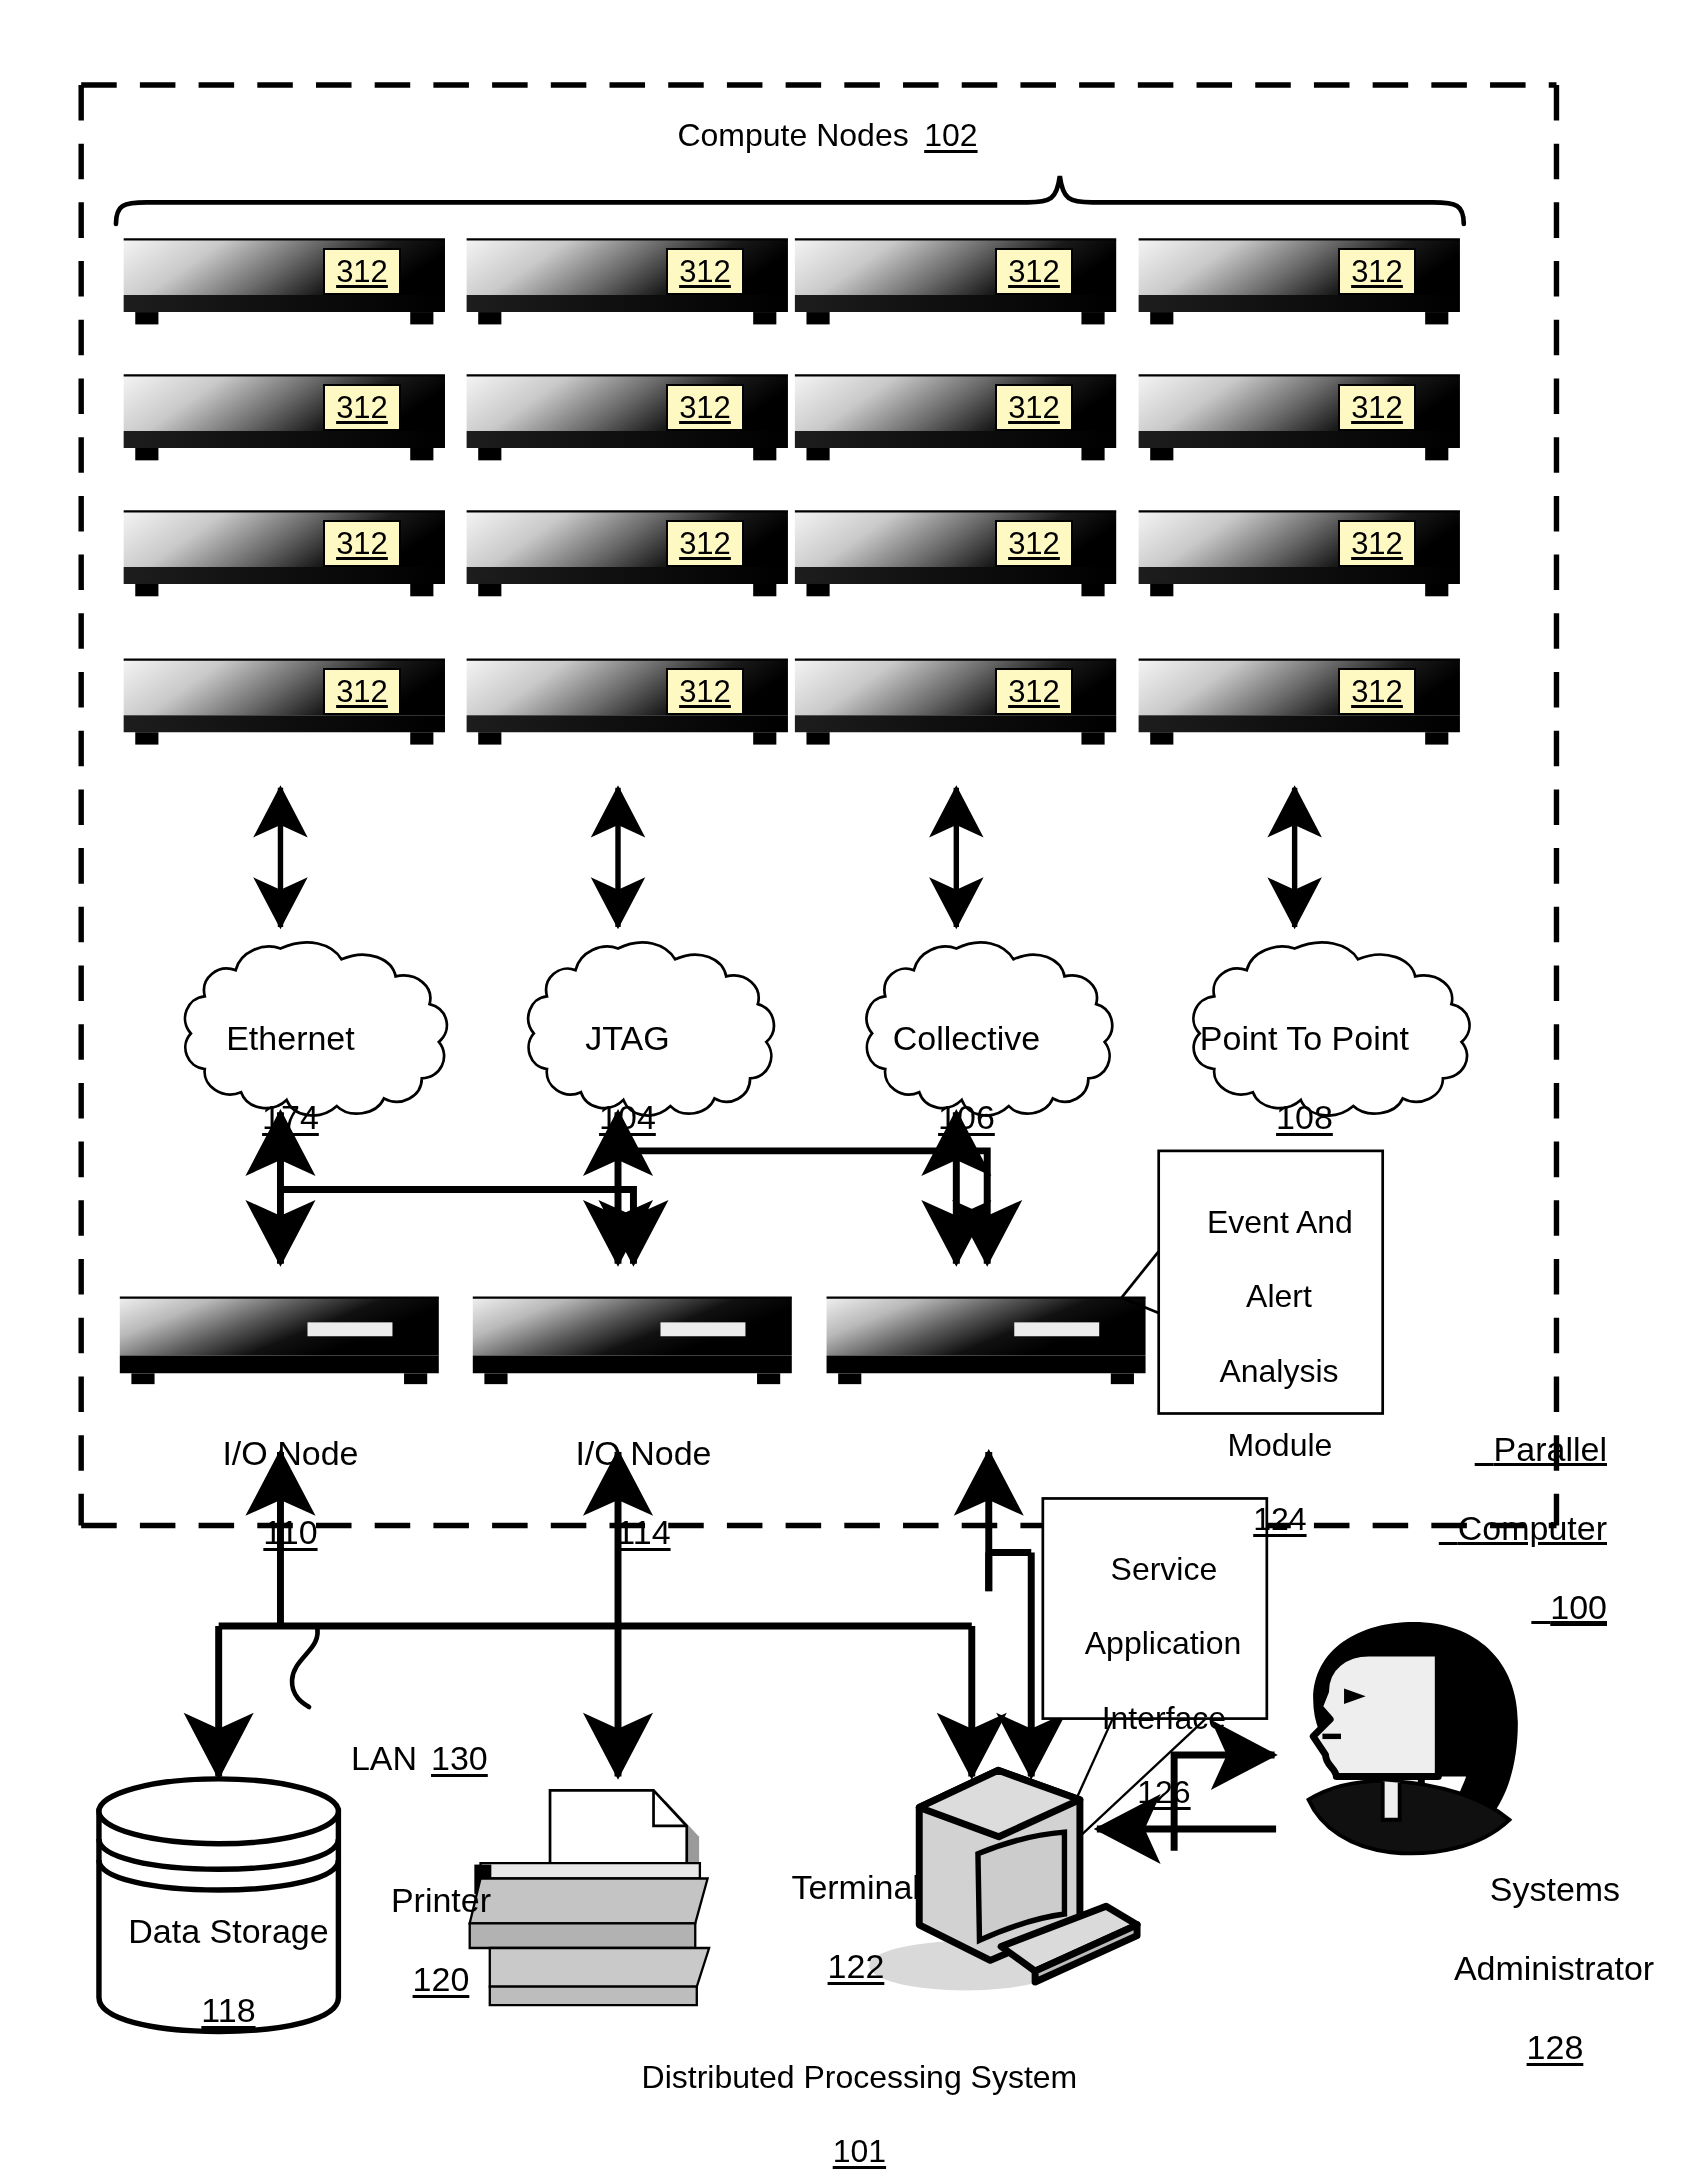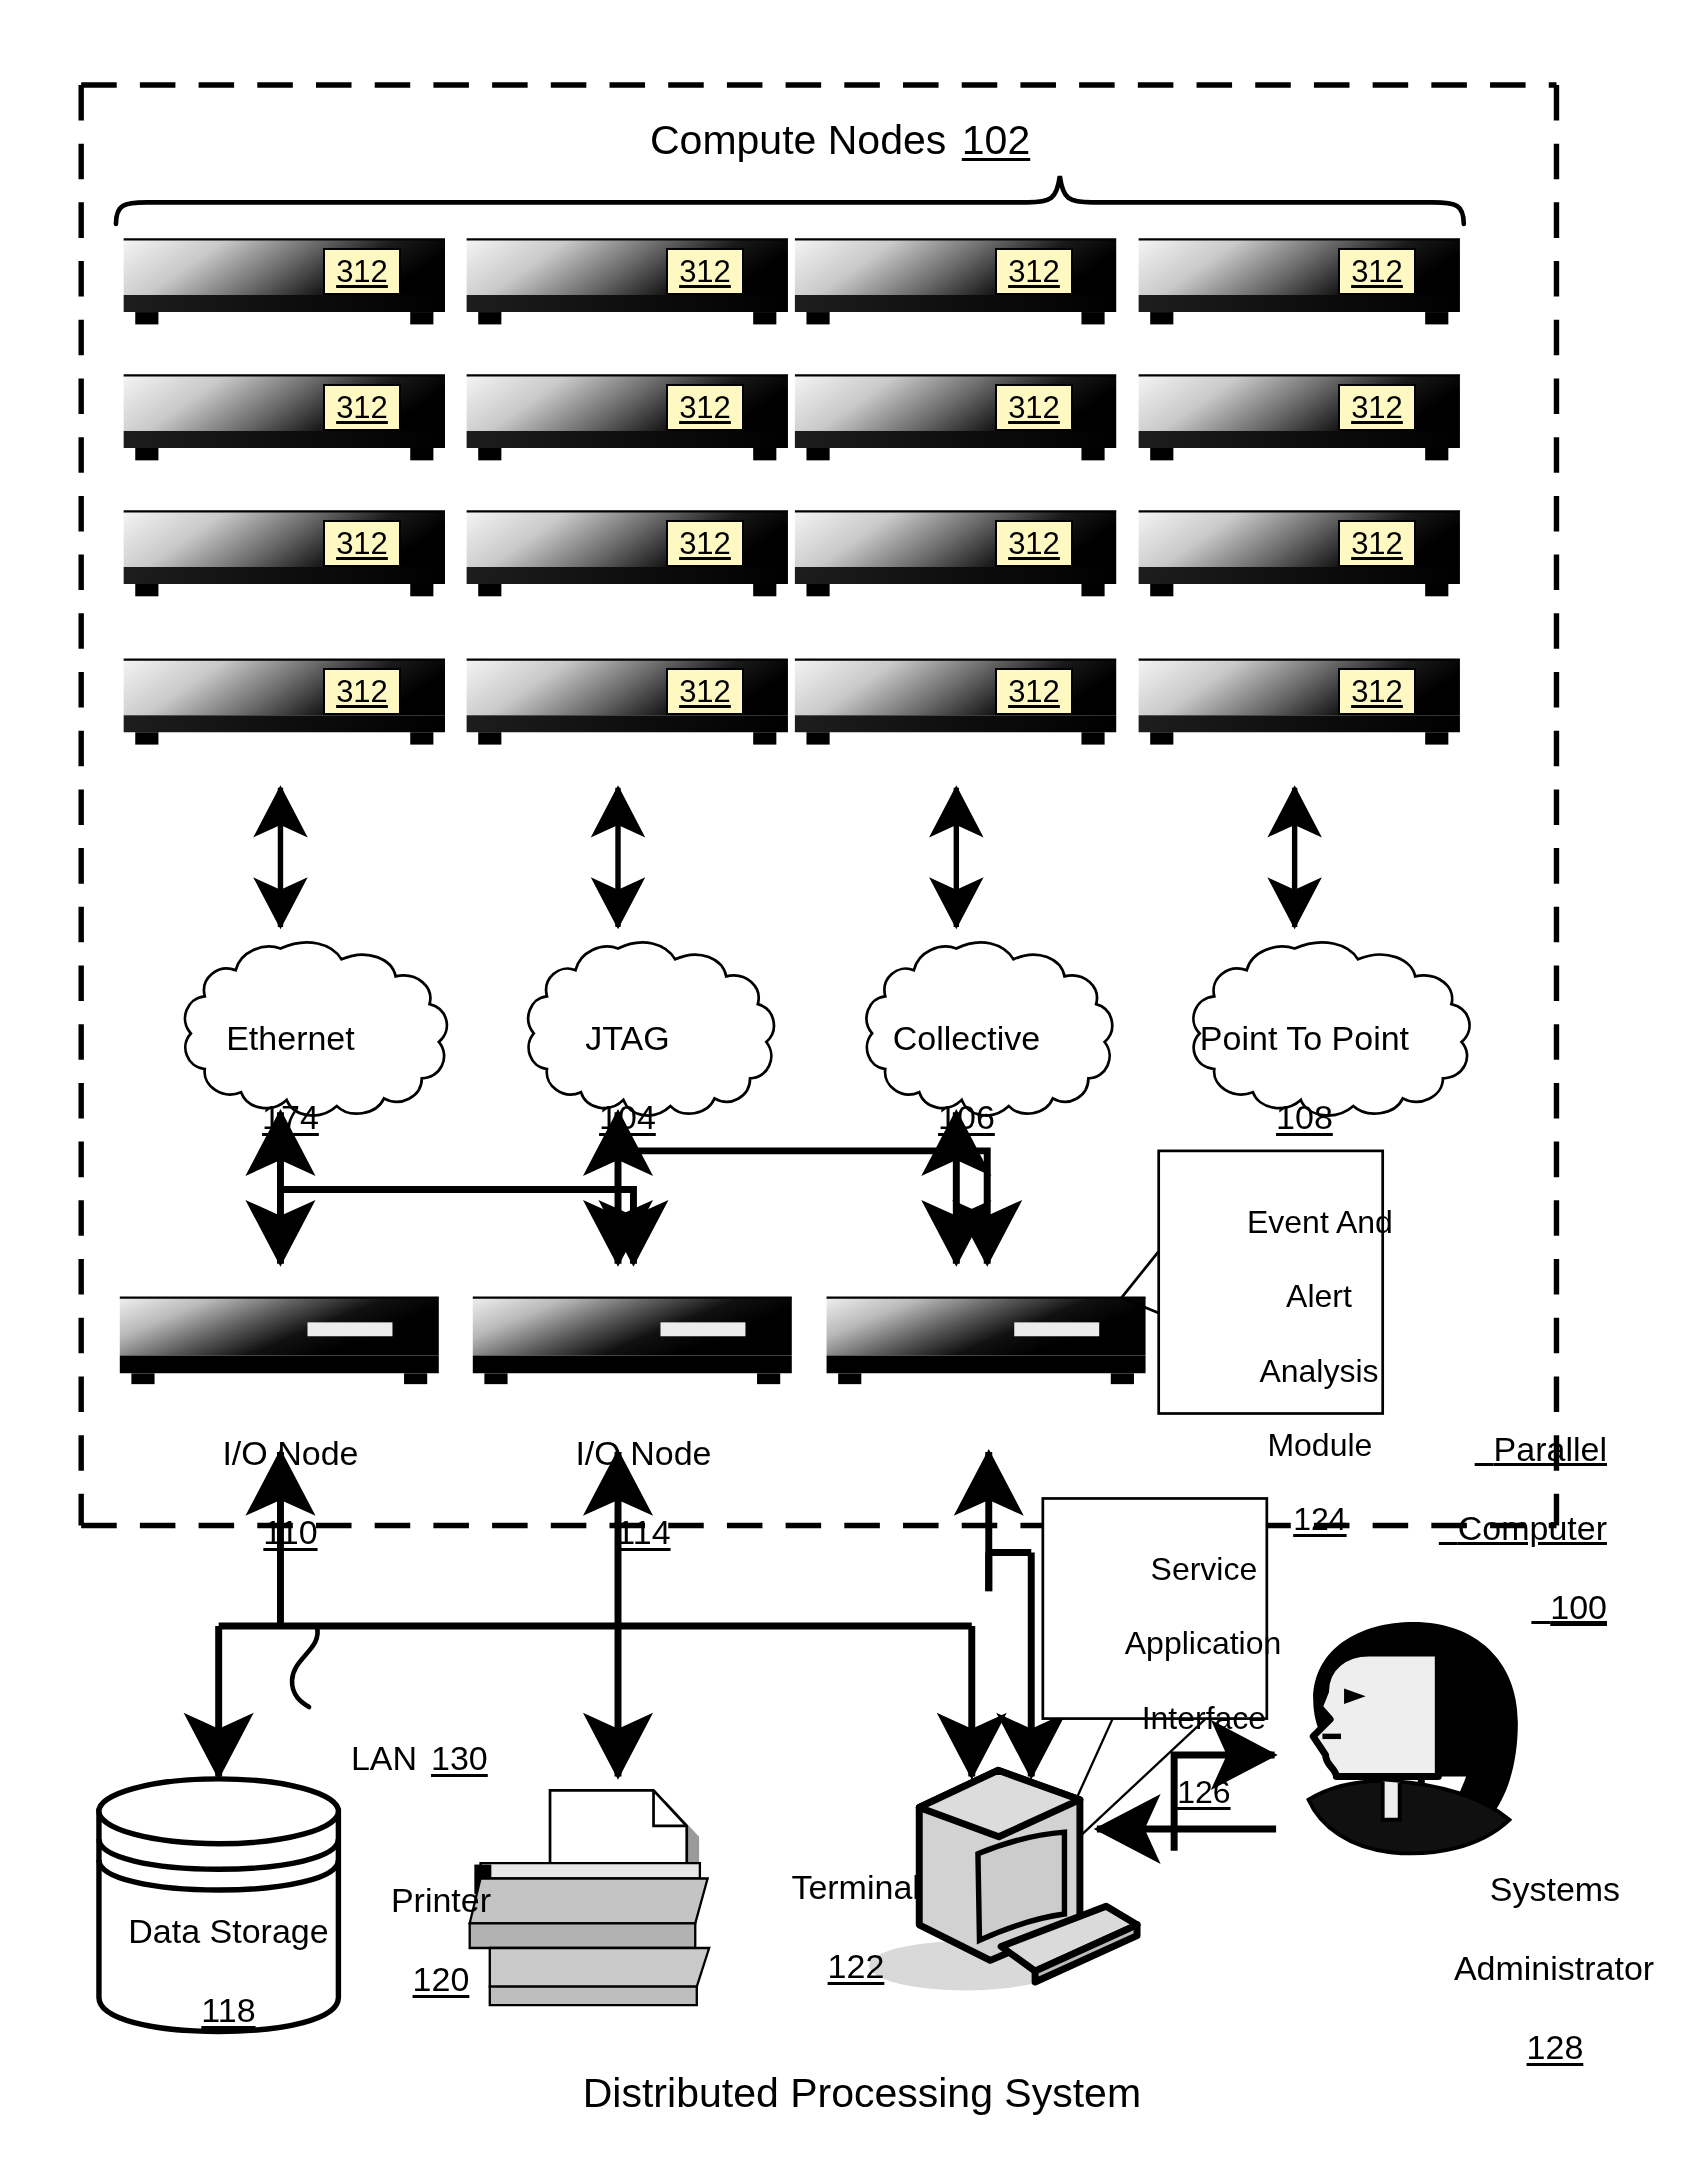--- a/index.html
+++ b/index.html
@@ -2,23 +2,23 @@
 <html style="font-size:12.4px"><head>
 <meta charset="utf-8">
 <style>
   html,body{margin:0;padding:0;background:#fff;}
   body{width:1701px;height:2172px;position:relative;
        font-family:"Liberation Sans","DejaVu Sans",sans-serif;color:#000;}
   #root{position:absolute;left:0;top:0;width:1701px;height:2172px;overflow:hidden;}
   svg{position:absolute;left:0;top:0;width:1701px;height:2172px;}
   .lbl{position:absolute;text-align:center;line-height:1.16;white-space:pre;}
   .ref{text-decoration:underline;text-underline-offset:3.9px;text-decoration-thickness:3.1px;}
-  .t42{font-size:32px;padding-left:40px;}
+  .t42{font-size:32px;}
   .t44{font-size:34px;}
-  .t46{font-size:41px;}
+  .t46{font-size:32px;}
   .nodenum{position:absolute;background:#fef9c3;border:2.3px solid #000;
            font-size:31px;text-align:center;line-height:1;}
   .nodenum span{text-decoration:underline;text-underline-offset:3.1px;text-decoration-thickness:3.1px;}
 </style>
 </head>
 <body>
 
 <div id="root">
 
 <svg viewBox="0 0 2202 2812">

